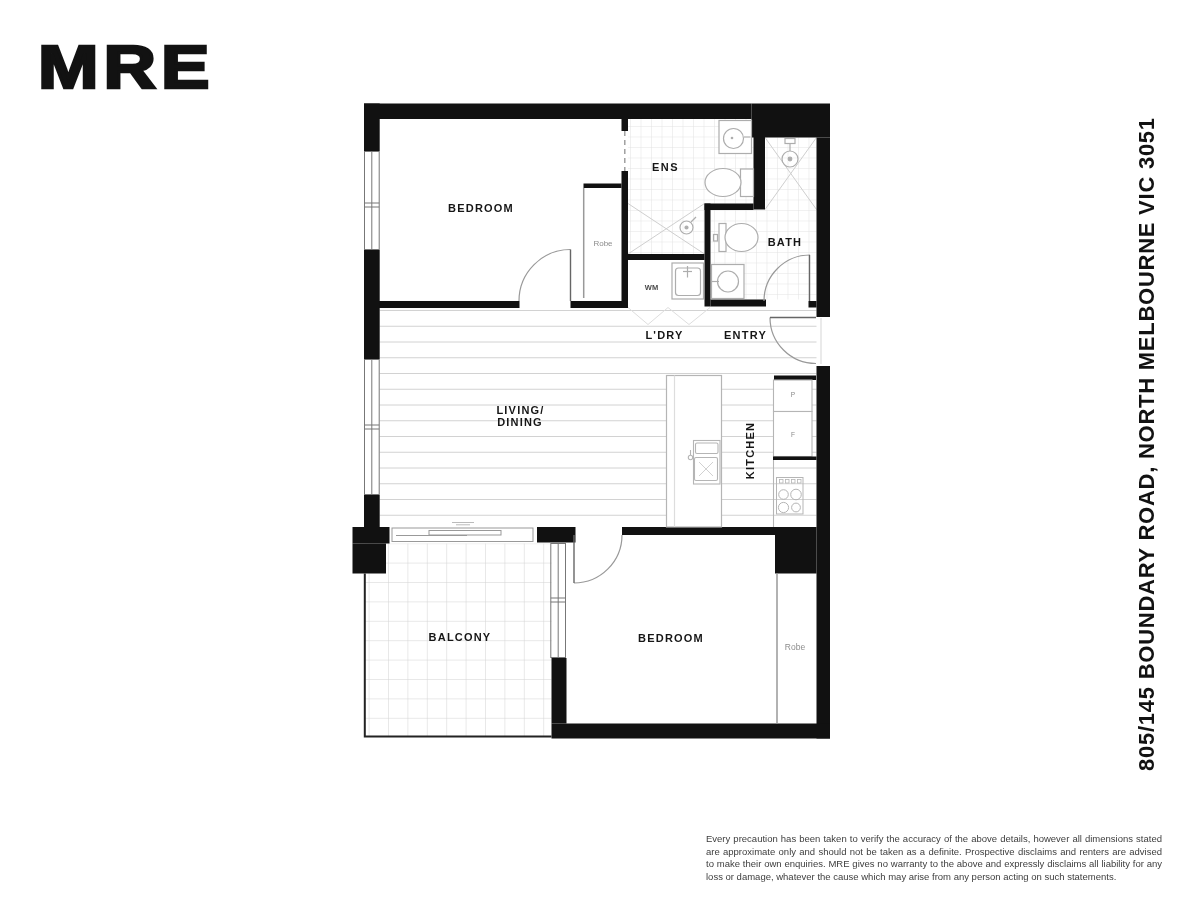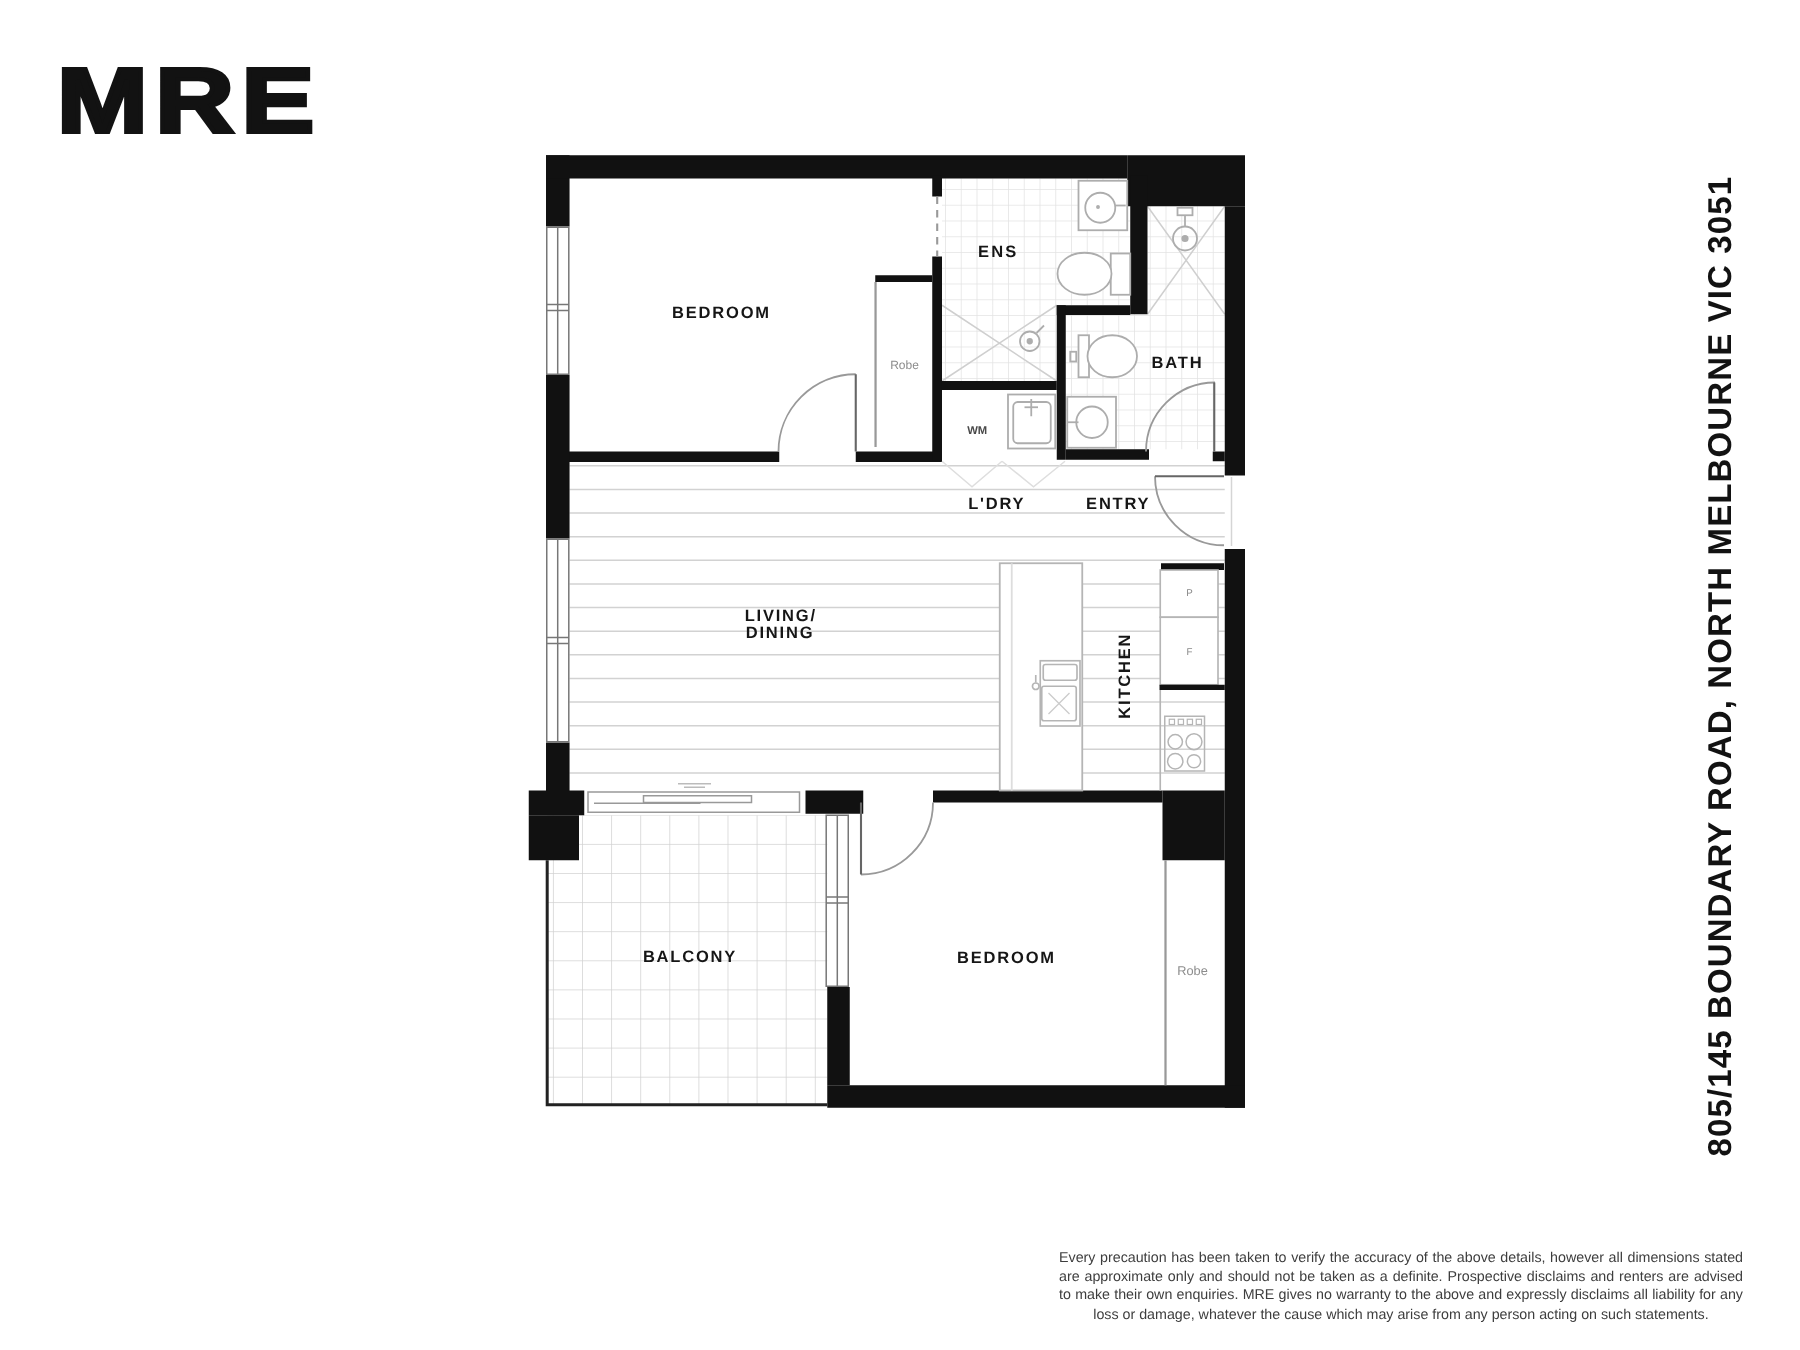--- a/index.html
+++ b/index.html
@@ -10,21 +10,21 @@
 <body>
 
 <div class="abs" style="left:38px;top:37px;font-weight:bold;font-size:61px;line-height:1;letter-spacing:4.2px;-webkit-text-stroke:2.7px #121212;transform:scaleX(1.191);transform-origin:0 0;color:#121212;">MRE</div>
 
 <div class="abs" style="left:1135px;top:771px;transform:rotate(-90deg);transform-origin:0 0;font-weight:bold;font-size:22px;line-height:24px;letter-spacing:0.75px;white-space:nowrap;color:#121212;">805/145 BOUNDARY ROAD, NORTH MELBOURNE VIC 3051</div>
 
 <div class="abs" style="left:706px;top:833px;width:456px;font-size:9.5px;line-height:12.6px;color:#3d3d3d;">
 <div style="text-align:justify;text-align-last:justify;white-space:nowrap;">Every precaution has been taken to verify the accuracy of the above details, however all dimensions stated</div>
 <div style="text-align:justify;text-align-last:justify;white-space:nowrap;">are approximate only and should not be taken as a definite. Prospective disclaims and renters are advised</div>
 <div style="text-align:justify;text-align-last:justify;white-space:nowrap;">to make their own enquiries. MRE gives no warranty to the above and expressly disclaims all liability for any</div>
-<div style="text-align:center;white-space:nowrap;">loss or damage, whatever the cause which may arise from any person acting on such statements.</div>
+<div style="text-align:left;white-space:nowrap;">loss or damage, whatever the cause which may arise from any person acting on such statements.</div>
 </div>
 
 <svg class="abs" style="left:0;top:0" width="1200" height="900" viewBox="0 0 1200 900">
 <defs>
 <pattern id="tile" width="10.5" height="10.5" patternUnits="userSpaceOnUse">
         <path d="M10.5 0H0V10.5" fill="none" stroke="#e3e3e3" stroke-width="1"></path>
       </pattern>
 <pattern id="balc" width="19.4" height="19.4" patternUnits="userSpaceOnUse">
         <path d="M19.4 0H0V19.4" fill="none" stroke="#d2d2d2" stroke-width="1"></path>
       </pattern>

